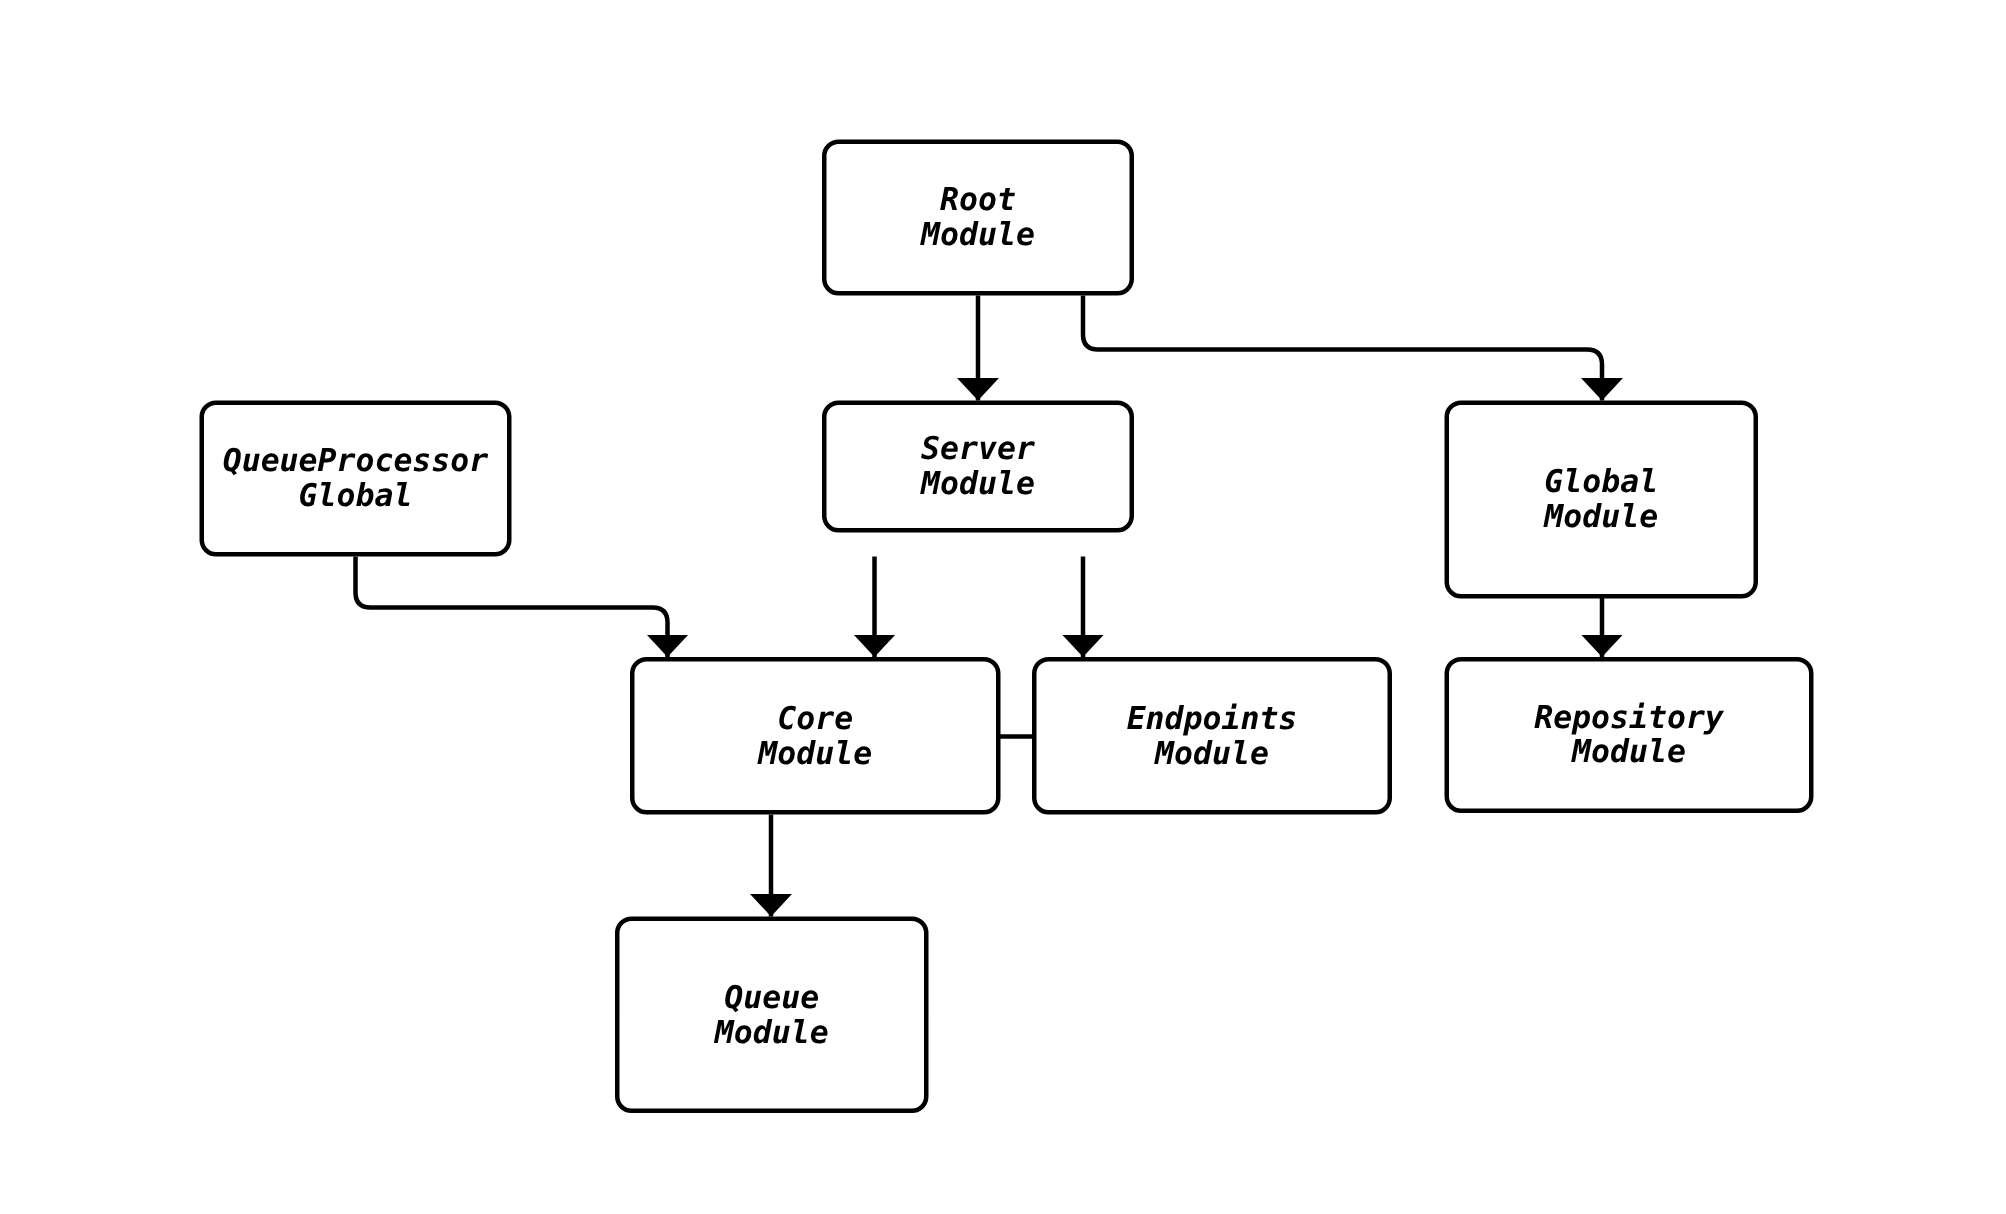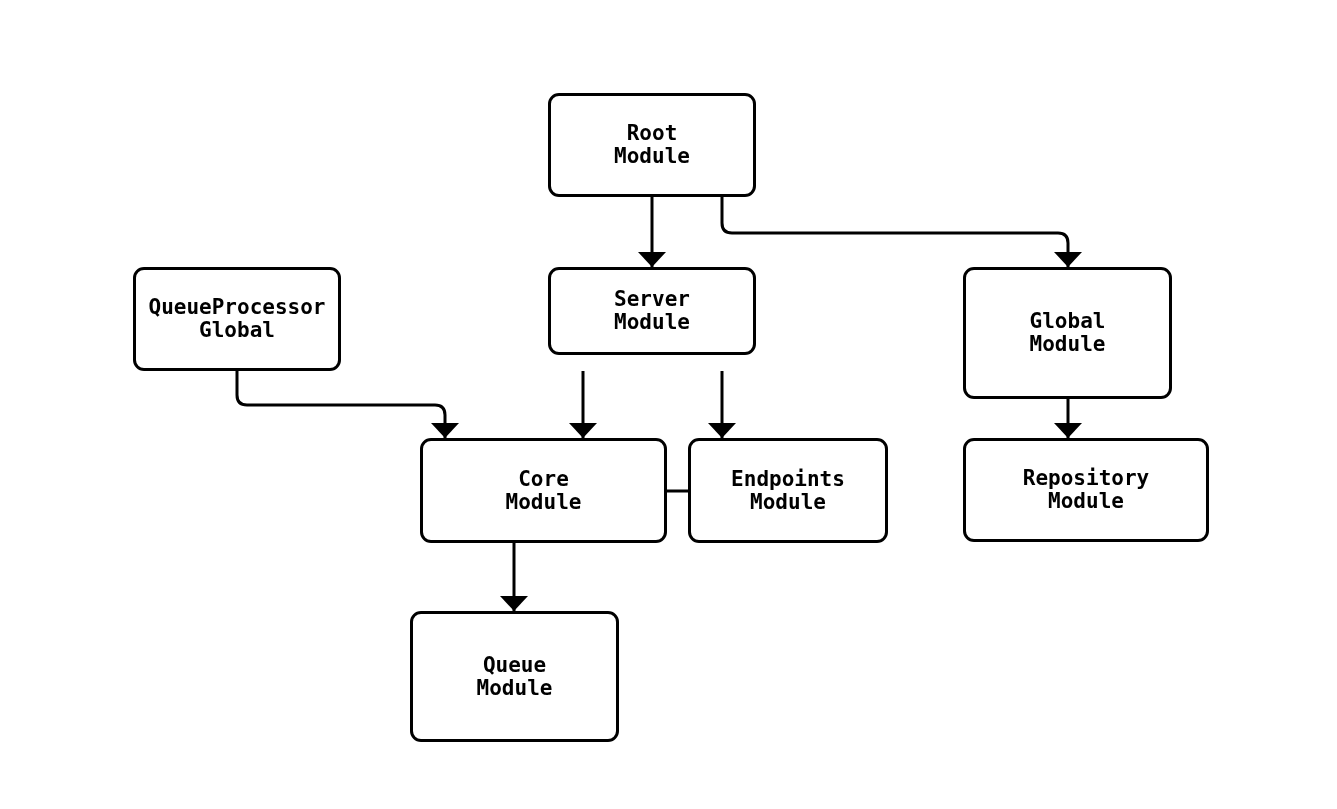--- a/index.html
+++ b/index.html
@@ -37,20 +37,21 @@
   .node {
     position: absolute;
     box-sizing: border-box;
     background: var(--node-fill);
     border: 3px solid var(--stroke);
     border-radius: 11px;
     display: flex;
     align-items: center;
     justify-content: center;
     text-align: center;
+    font-style: italic;
   }
   .node-label {
     font-family: "DejaVu Sans Mono", monospace;
     font-weight: bold;
     font-size: 21px;
     line-height: 23px;
     color: var(--stroke);
     white-space: pre-line;
   }
 </style>
@@ -93,21 +94,21 @@
   <div class="node" style="left:963px; top:267px; width:209px; height:132px">
     <span class="node-label">Global
 Module</span>
   </div>
 
   <div class="node" style="left:420px; top:438px; width:247px; height:105px">
     <span class="node-label">Core
 Module</span>
   </div>
 
-  <div class="node" style="left:688px; top:438px; width:200px; height:105px">
+  <div class="node" style="left:688px; top:438px; width:240px; height:105px">
     <span class="node-label">Endpoints
 Module</span>
   </div>
 
   <div class="node" style="left:963px; top:438px; width:246px; height:104px">
     <span class="node-label">Repository
 Module</span>
   </div>
 
   <div class="node" style="left:410px; top:611px; width:209px; height:131px">

